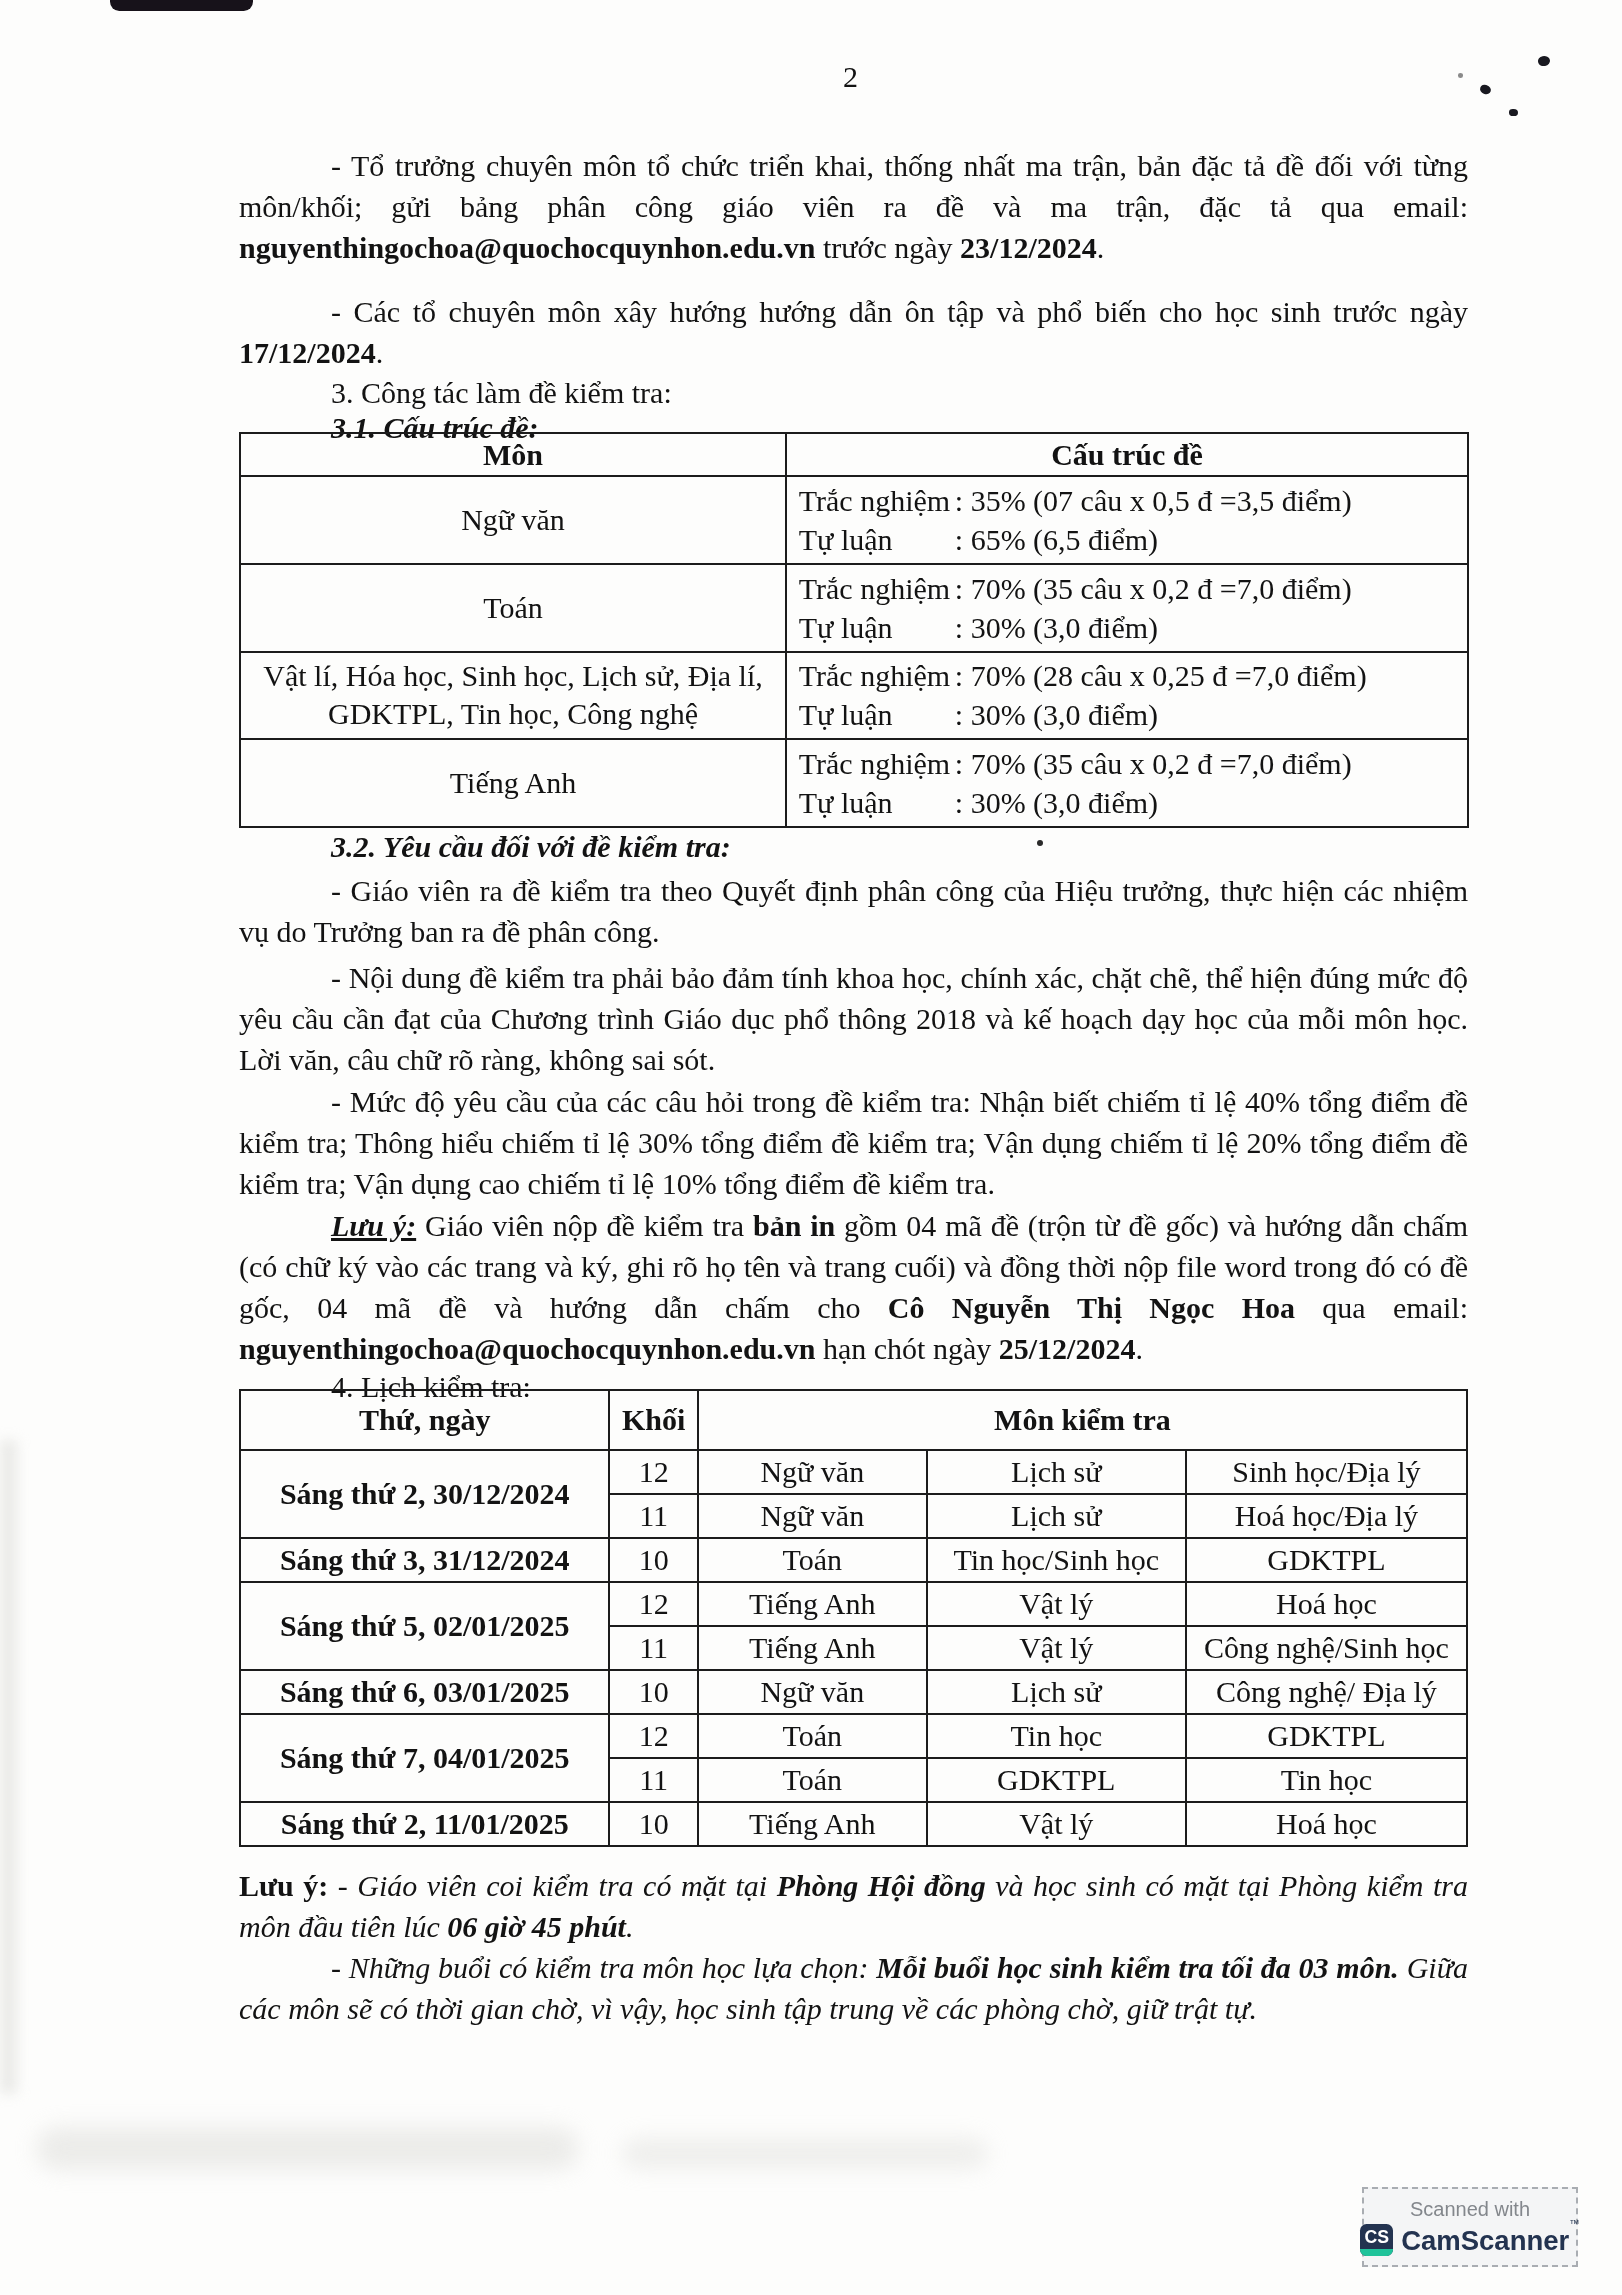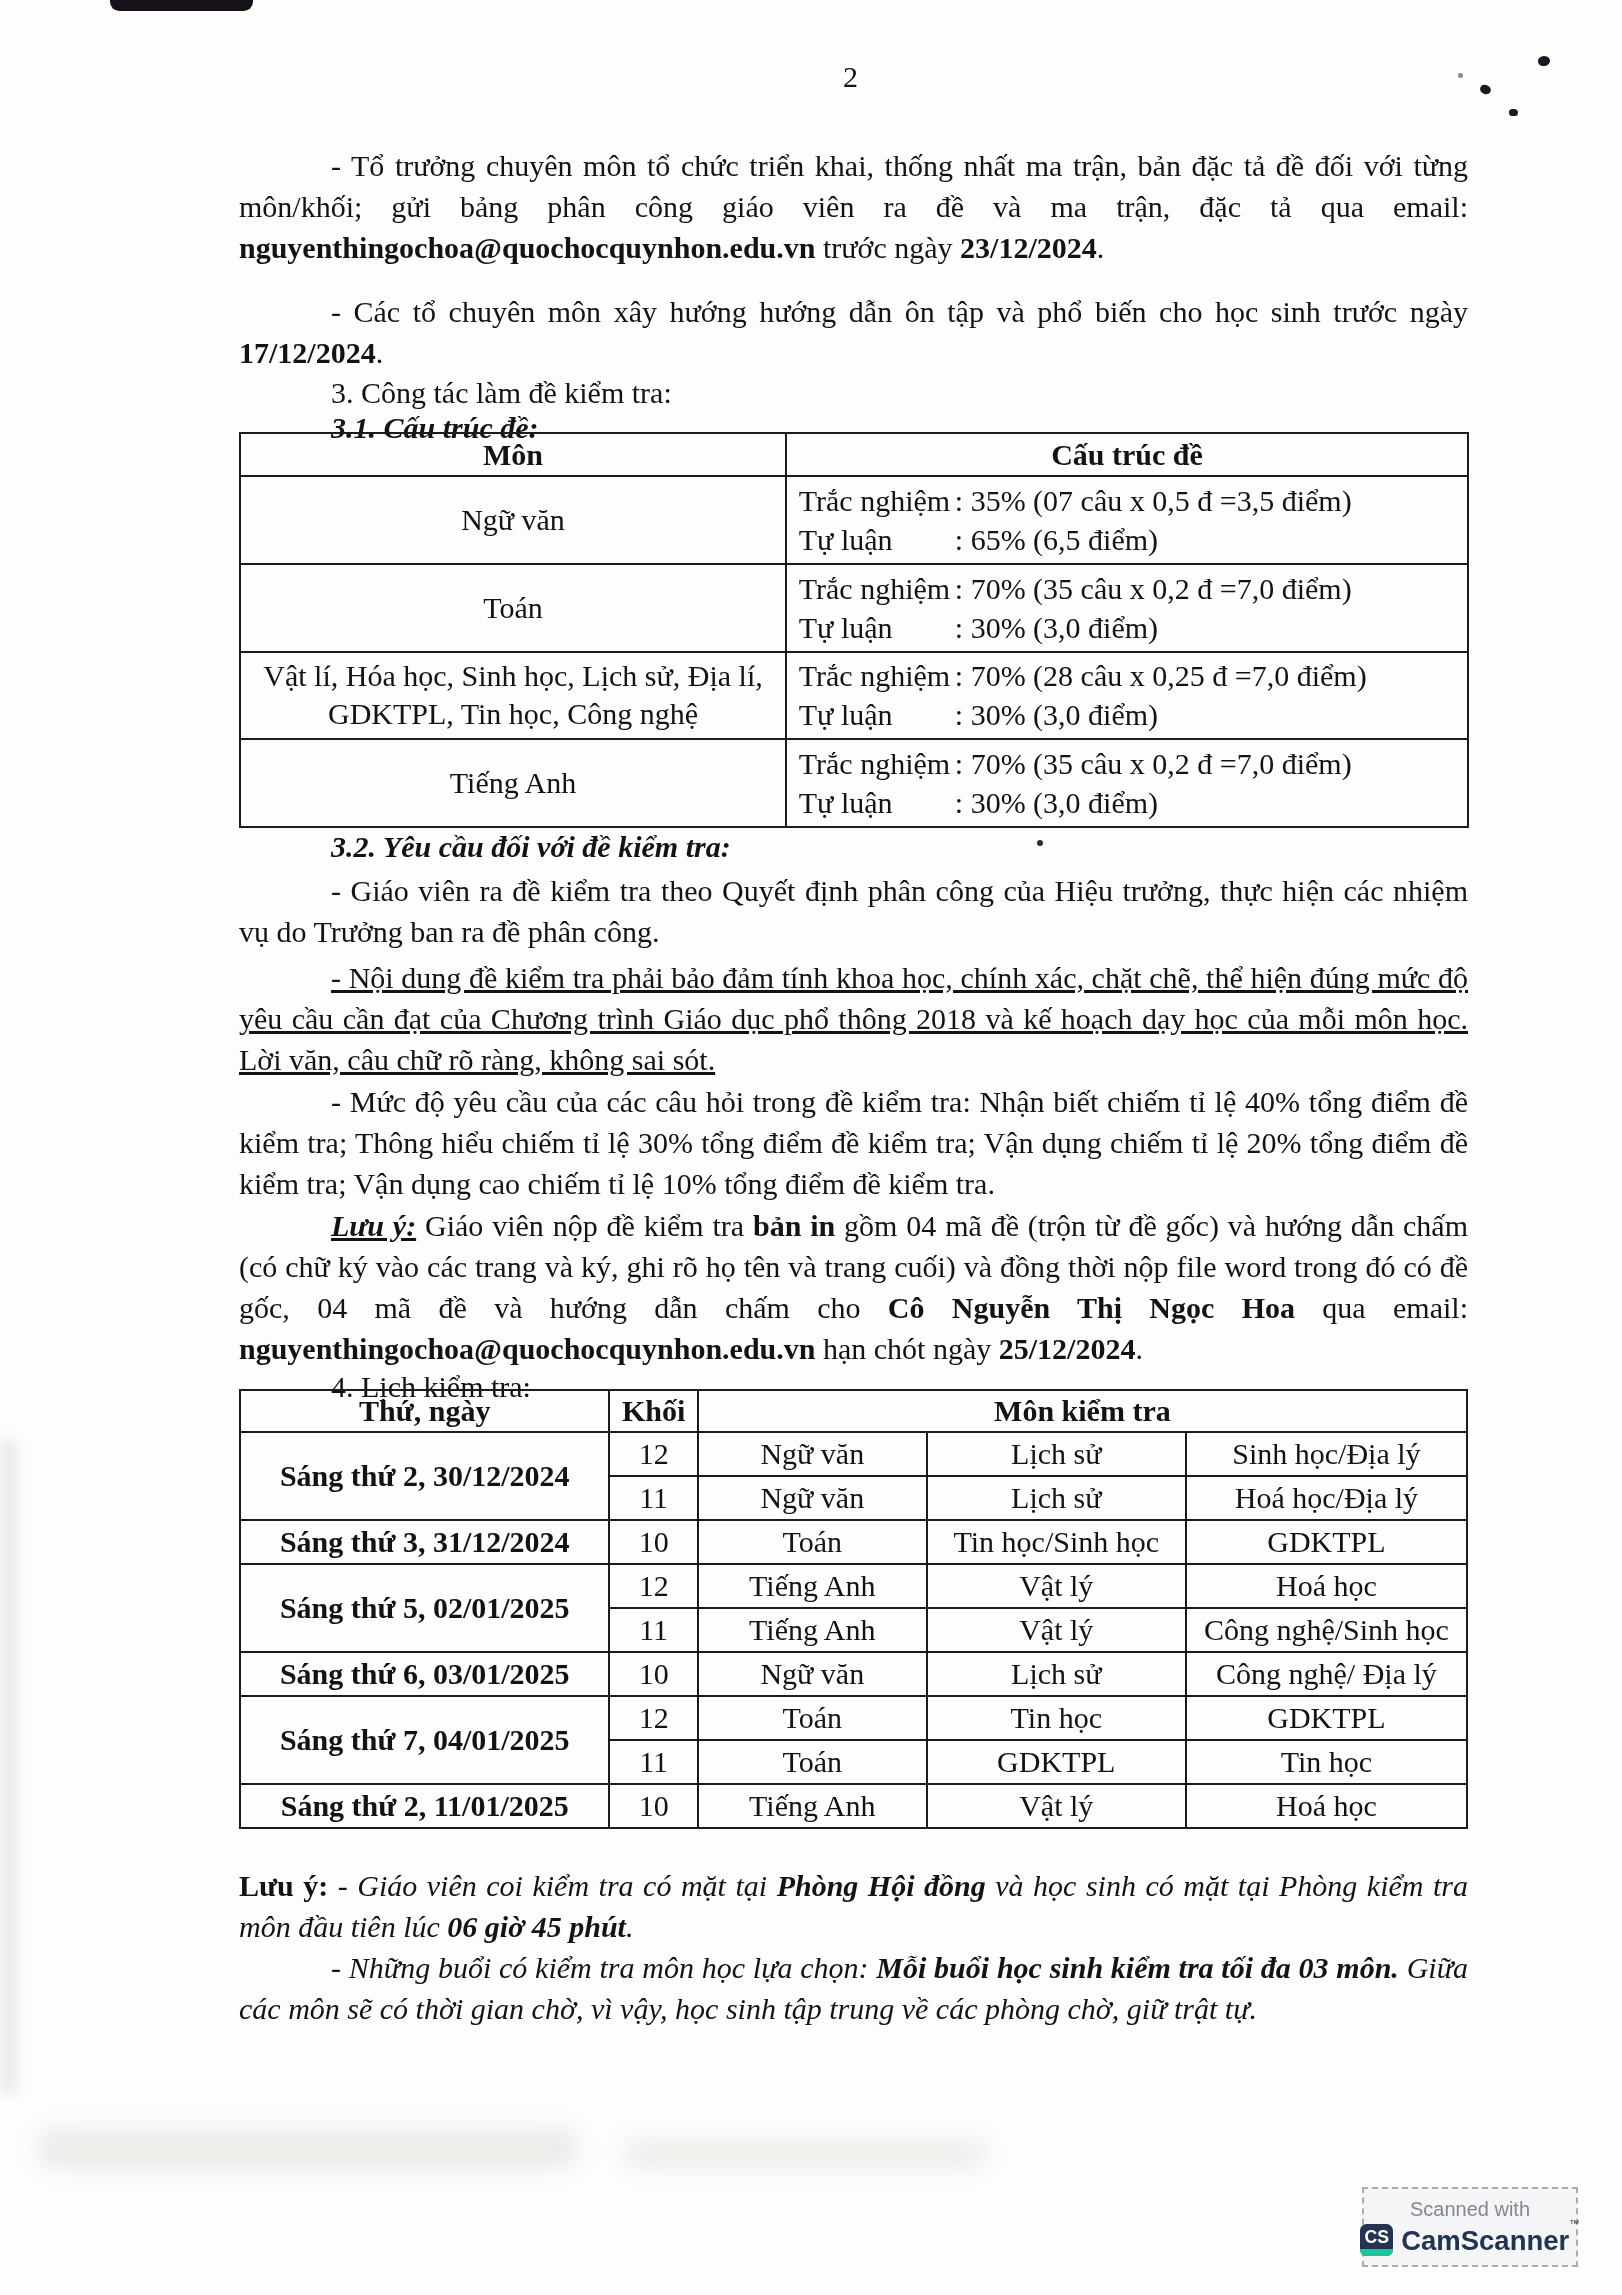--- a/index.html
+++ b/index.html
@@ -26,21 +26,21 @@
   .t1 tr.r0,.t1 tr.r1{height:83px;}
   .t1 tr.r2,.t1 tr.r3{height:85px;}
   .t1 td.mon{text-align:center;vertical-align:middle;font-size:30px;padding:0 7.9px;line-height:38px;}
   .t1 td.struct{vertical-align:middle;padding:3.9px 5.2px 3.9px 11.8px;}
   .struct-line{display:flex;font-size:30px;line-height:39px;}
   .struct-line .lbl{width:156px;flex:none;}
 
   
   .t2 col.d{width:368px;} .t2 col.k{width:88px;}
   .t2 col.m1{width:228px;} .t2 col.m2{width:258px;} .t2 col.m3{width:280px;}
-  .t2 tr.hrow{height:42px;font-family:Liberation Serif, serif;}
+  .t2 tr.hrow{height:60px;font-family:Liberation Serif, serif;}
   .t2 tr.drow{height:44px;}
   .t2 td{text-align:center;vertical-align:middle;font-size:30px;padding:0 2.6px;}
   .t2 td.date{font-weight:bold;}
 
   
   .smudge{position:absolute;left:110px;top:0;width:143px;height:11px;background:#17121a;border-radius:0 0 9.2px 9.2px;}
   .speck{position:absolute;background:#191920;border-radius:46% 54% 50% 50%;}
   .sp1{left:1480px;top:85px;width:11px;height:9.2px;transform:rotate(18deg);}
   .sp2{left:1538px;top:56px;width:12.4px;height:9.8px;transform:rotate(-12deg);}
   .sp3{left:1509px;top:109px;width:8.5px;height:7.2px;}
@@ -167,21 +167,21 @@
   </div>
 
   <div class="blk" style="top:826px;">
     <p class="para single indent seg-bi">3.2. Yêu cầu đối với đề kiểm tra:</p>
   </div>
 
   <div class="blk" style="top:870px;">
     <p class="para indent"><span>- Giáo viên ra đề kiểm tra theo Quyết định phân công của Hiệu trưởng, thực hiện các nhiệm vụ do Trưởng ban ra đề phân công.</span></p>
   </div>
 
-  <div class="blk" style="top:957px;text-decoration:underline;">
+  <div class="blk" style="top:957px;">
     <p class="para indent"><span>- Nội dung đề kiểm tra phải bảo đảm tính khoa học, chính xác, chặt chẽ, thể hiện đúng mức độ yêu cầu cần đạt của Chương trình Giáo dục phổ thông 2018 và kế hoạch dạy học của mỗi môn học. Lời văn, câu chữ rõ ràng, không sai sót.</span></p>
   </div>
 
   <div class="blk" style="top:1081px;">
     <p class="para indent"><span>- Mức độ yêu cầu của các câu hỏi trong đề kiểm tra: Nhận biết chiếm tỉ lệ 40% tổng điểm đề kiểm tra; Thông hiểu chiếm tỉ lệ 30% tổng điểm đề kiểm tra; Vận dụng chiếm tỉ lệ 20% tổng điểm đề kiểm tra; Vận dụng cao chiếm tỉ lệ 10% tổng điểm đề kiểm tra.</span></p>
   </div>
 
   <div class="blk" style="top:1205px;">
     <p class="para indent"><span class="seg-biu">Lưu ý:</span><span>  Giáo viên nộp đề kiểm tra </span><span class="seg-b">bản in</span><span> gồm 04 mã đề (trộn từ đề gốc) và hướng dẫn chấm (có chữ ký vào các trang và ký, ghi rõ họ tên và trang cuối) và đồng thời nộp file word trong đó có đề gốc, 04 mã đề và hướng dẫn chấm cho </span><span class="seg-b">Cô Nguyễn Thị Ngọc Hoa</span><span> qua email: </span><span class="seg-b">nguyenthingochoa@quochocquynhon.edu.vn</span><span> hạn chót ngày </span><span class="seg-b">25/12/2024</span><span>.</span></p>
   </div>

